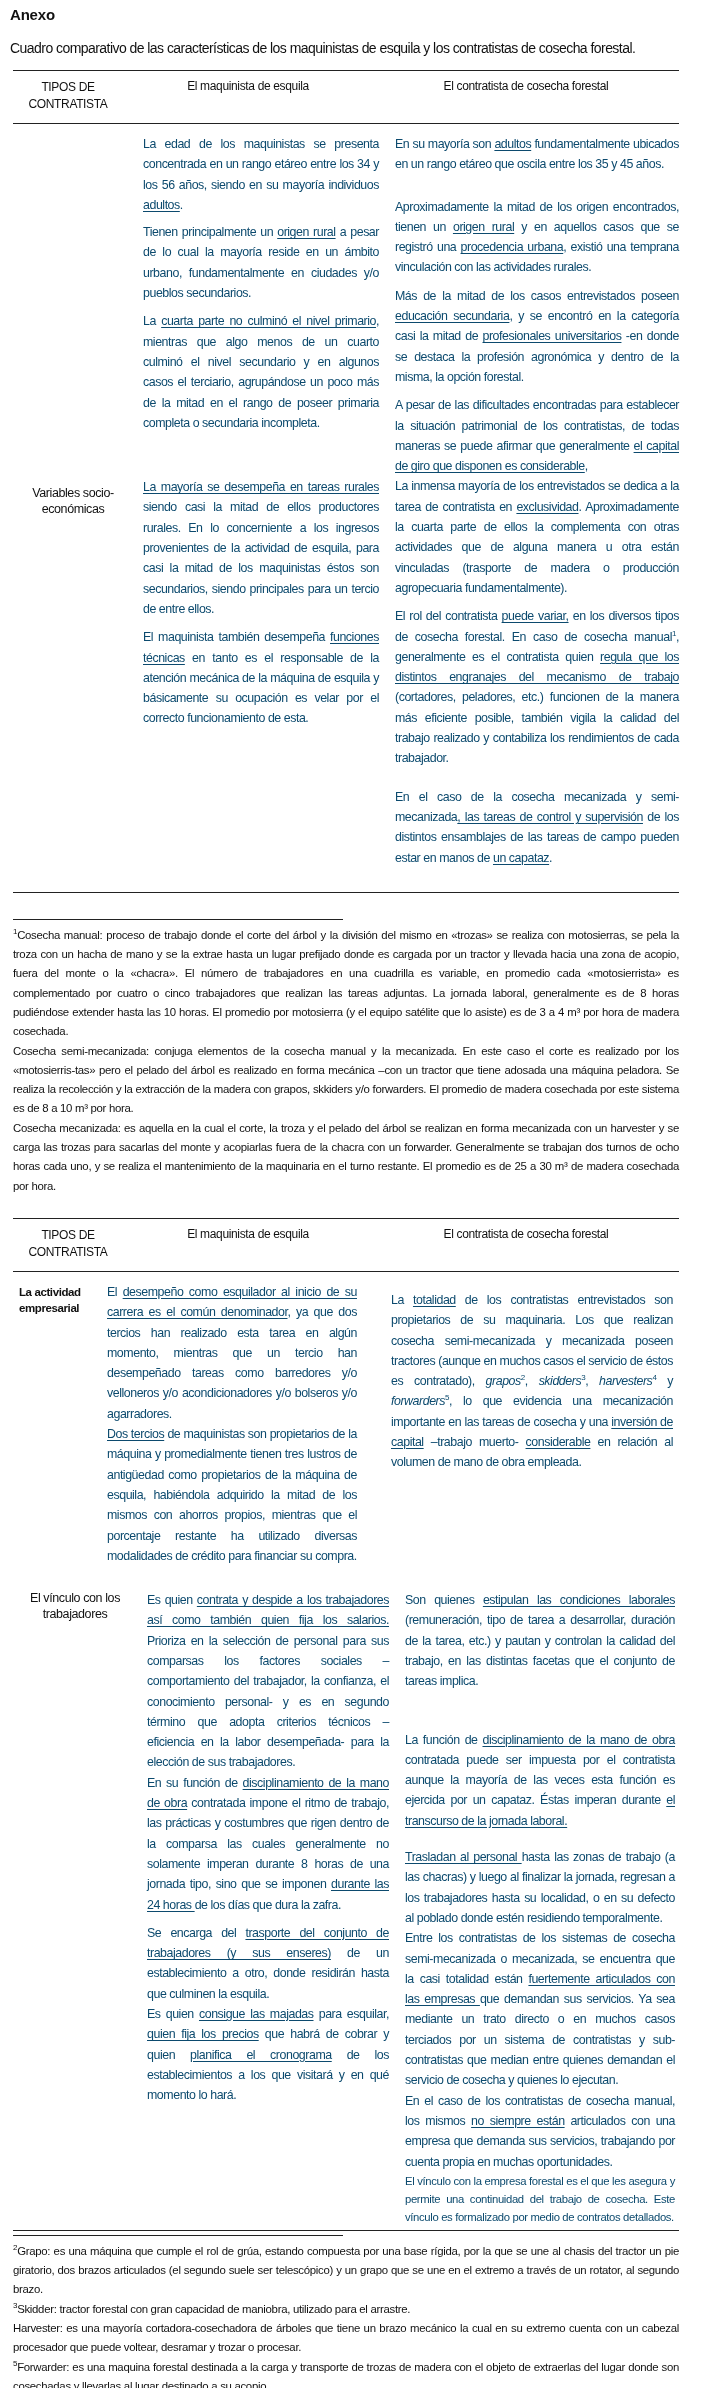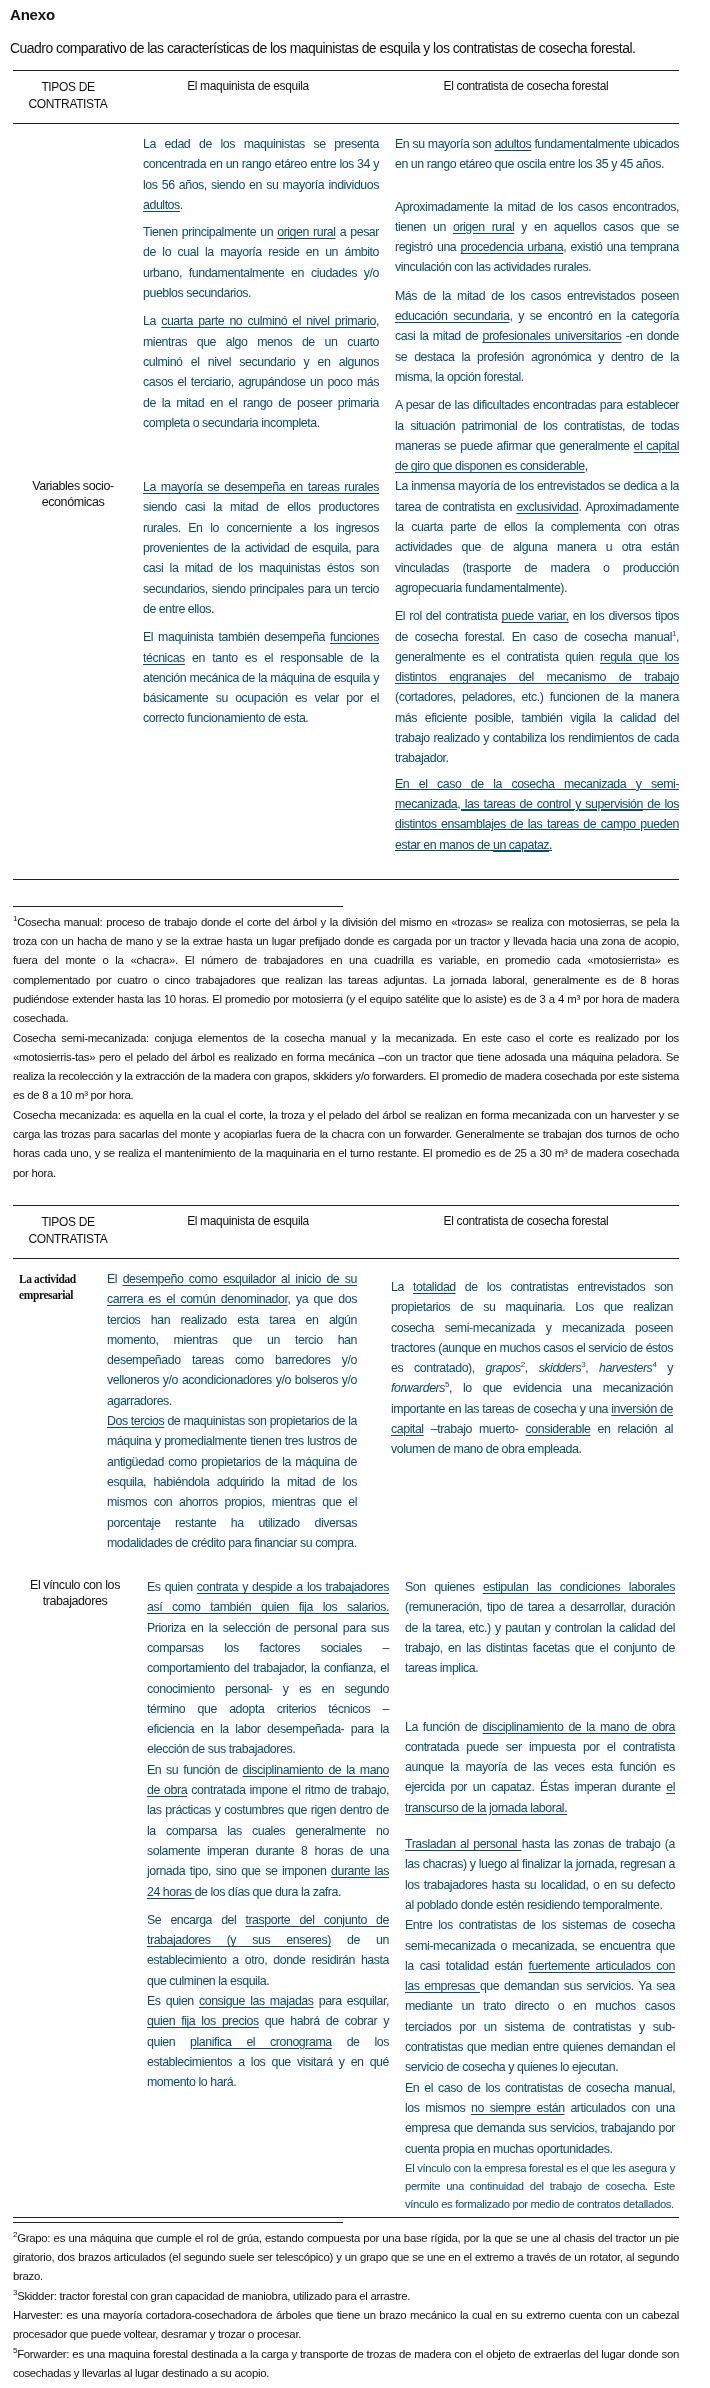--- a/index.html
+++ b/index.html
@@ -23,21 +23,21 @@
   }
   .th-type { width: 110px; text-align: center; padding-top: 8px; line-height: 17px; }
   .th-esq { width: 250px; text-align: center; padding-top: 8px; padding-left: 0; }
   .th-for { width: 306px; text-align: center; padding-top: 8px; }
   .row { display: flex; }
   .rowlabel {
     width: 120px; flex: none; font-size: 12.5px; letter-spacing: -0.4px; text-align: center;
     display: flex; align-items: center; justify-content: center; line-height: 16px;
   }
   .rowlabel.top { align-items: flex-start; padding-top: 12px; }
-  .rowlabel.top-left { align-items: flex-start; justify-content: flex-start; text-align: center; padding-top: 12px; padding-left: 2px; width: 112px; font-family: Liberation Serif, serif;}
+  .rowlabel.top-left { align-items: flex-start; justify-content: flex-start; text-align: center; padding-top: 12px; padding-left: 2px; width: 112px;}
   .col-esq { width: 250px; flex: none; padding: 0 4px 0 10px; box-sizing: border-box; }
   .col-for { width: 296px; flex: none; padding: 0 0 0 12px; box-sizing: border-box; }
   .p {
     font-size: 12.4px; line-height: 20.3px; text-align: justify; letter-spacing: -0.45px;
     margin: 0; color: #0c4a6e;
   }
   .p.small { font-size: 11.3px; line-height: 18px; letter-spacing: -0.35px; }
   u { text-decoration: underline; text-underline-offset: 2px; }
   i.it { font-style: italic; }
   sup { font-size: 8px; line-height: 0; }
@@ -64,26 +64,26 @@
       <div class="rowlabel" style="padding:0 14px; box-sizing:border-box;">Variables socio-económicas</div>
       <div class="col-esq">
           <p class="p" style="margin-top: 0px;"><span>La edad de los maquinistas se presenta concentrada en un rango etáreo entre los 34 y los 56 años, siendo en su mayoría individuos </span><u>adultos</u><span>.</span></p>
           <p class="p" style="margin-top: 7px;"><span>Tienen principalmente un </span><u>origen rural</u><span> a pesar de lo cual la mayoría reside en un ámbito urbano, fundamentalmente en ciudades y/o pueblos secundarios.</span></p>
           <p class="p" style="margin-top: 8px;"><span>La </span><u>cuarta parte no culminó el nivel primario</u><span>, mientras que algo menos de un cuarto culminó el nivel secundario y en algunos casos el terciario, agrupándose un poco más de la mitad en el rango de poseer primaria completa o secundaria incompleta.</span></p>
           <p class="p" style="margin-top: 44px;"><u>La mayoría se desempeña en tareas rurales</u><span> siendo casi la mitad de ellos productores rurales. En lo concerniente a los ingresos provenientes de la actividad de esquila, para casi la mitad de los maquinistas éstos son secundarios, siendo principales para un tercio de entre ellos.</span></p>
           <p class="p" style="margin-top: 8px;"><span>El maquinista también desempeña </span><u>funciones técnicas</u><span> en tanto es el responsable de la atención mecánica de la máquina de esquila y básicamente su ocupación es velar por el correcto funcionamiento de esta.</span></p>
         </div>
       <div class="col-for">
           <p class="p" style="margin-top: 0px;"><span>En su mayoría son </span><u>adultos</u><span> fundamentalmente ubicados en un rango etáreo que oscila entre los 35 y 45 años.</span></p>
-          <p class="p" style="margin-top: 22px;"><span>Aproximadamente la mitad de los casos encontrados, tienen un </span><u>origen rural</u><span> y en aquellos casos que se registró una </span><u>procedencia urbana</u><span>, existió una temprana vinculación con las actividades rurales.</span></p>
+          <p class="p" style="margin-top: 22px;"><span>Aproximadamente la mitad de los origen encontrados, tienen un </span><u>origen rural</u><span> y en aquellos casos que se registró una </span><u>procedencia urbana</u><span>, existió una temprana vinculación con las actividades rurales.</span></p>
           <p class="p" style="margin-top: 8px;"><span>Más de la mitad de los casos entrevistados poseen </span><u>educación secundaria</u><span>, y se encontró en la categoría casi la mitad de </span><u>profesionales universitarios</u><span> -en donde se destaca la profesión agronómica y dentro de la misma, la opción forestal.</span></p>
           <p class="p" style="margin-top: 8px;"><span>A pesar de las dificultades encontradas para establecer la situación patrimonial de los contratistas, de todas maneras se puede afirmar que generalmente </span><u>el capital de giro que disponen es considerable</u><span>,</span></p>
           <p class="p" style="margin-top: 0px;"><span>La inmensa mayoría de los entrevistados se dedica a la tarea de contratista en </span><u>exclusividad</u><span>. Aproximadamente la cuarta parte de ellos la complementa con otras actividades que de alguna manera u otra están vinculadas (trasporte de madera o producción agropecuaria fundamentalmente).</span></p>
           <p class="p" style="margin-top: 8px;"><span>El rol del contratista </span><u>puede variar,</u><span> en los diversos tipos de cosecha forestal. En caso de cosecha manual</span><sup>1</sup><span>, generalmente es el contratista quien </span><u>regula que los distintos engranajes del mecanismo de trabajo</u><span> (cortadores, peladores, etc.) funcionen de la manera más eficiente posible, también vigila la calidad del trabajo realizado y  contabiliza los rendimientos de cada trabajador.</span></p>
-          <p class="p" style="margin-top: 5px; text-decoration: underline;"><span>En el caso de la cosecha mecanizada y semi-mecanizada</span><u>, las tareas de control y supervisión</u><span> de los distintos ensamblajes de las tareas de campo pueden estar en manos de </span><u>un capataz</u><span>.</span></p>
+          <p class="p" style="margin-top: 18px;"><span>En el caso de la cosecha mecanizada y semi-mecanizada</span><u>, las tareas de control y supervisión</u><span> de los distintos ensamblajes de las tareas de campo pueden estar en manos de </span><u>un capataz</u><span>.</span></p>
         </div>
     </div>
   </div>
 
   <div style="height:26px"></div>
   <div class="fn-rule"></div>
   <div class="footnotes">
       <p class="fn"><sup>1</sup><span>Cosecha manual: proceso de trabajo donde el corte del árbol y la división del mismo en «trozas» se realiza con motosierras, se pela la troza con un hacha de mano y se la extrae hasta un lugar prefijado donde es cargada por un tractor y llevada hacia una zona de acopio, fuera del monte o la «chacra». El número de trabajadores en una cuadrilla es variable, en promedio cada «motosierrista» es complementado por cuatro o cinco trabajadores que realizan las tareas adjuntas. La jornada laboral, generalmente es de 8 horas pudiéndose extender hasta las 10 horas. El promedio por motosierra (y el equipo satélite que lo asiste) es de 3 a 4 m³ por hora de madera cosechada.</span></p>
       <p class="fn"><span>Cosecha semi-mecanizada: conjuga elementos de la cosecha manual y la mecanizada. En este caso el corte es realizado por los «motosierris-tas» pero el pelado del árbol es realizado en forma mecánica –con un tractor que tiene adosada una máquina peladora. Se realiza la recolección y la extracción de la madera con grapos, skkiders y/o forwarders. El promedio de madera cosechada por este sistema es de 8 a 10 m³ por hora.</span></p>
       <p class="fn"><span>Cosecha mecanizada: es aquella en la cual el corte, la troza y el pelado del árbol se realizan en forma mecanizada con un harvester  y se carga las trozas para sacarlas del monte y acopiarlas fuera de la chacra con un forwarder. Generalmente se trabajan dos turnos de ocho horas cada uno, y se realiza el mantenimiento de la maquinaria en el turno restante. El promedio es de 25 a 30 m³ de madera cosechada por hora.</span></p>

